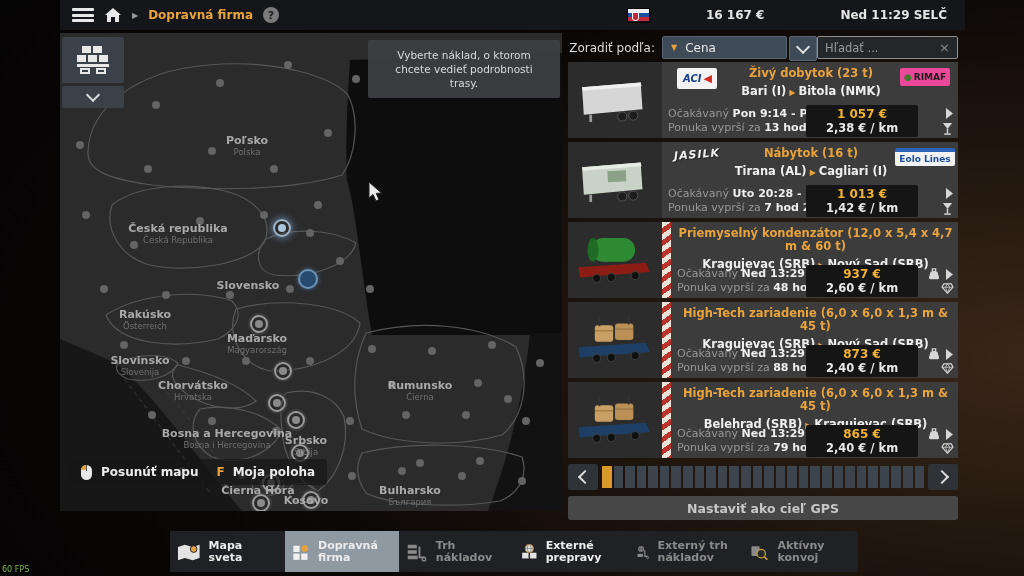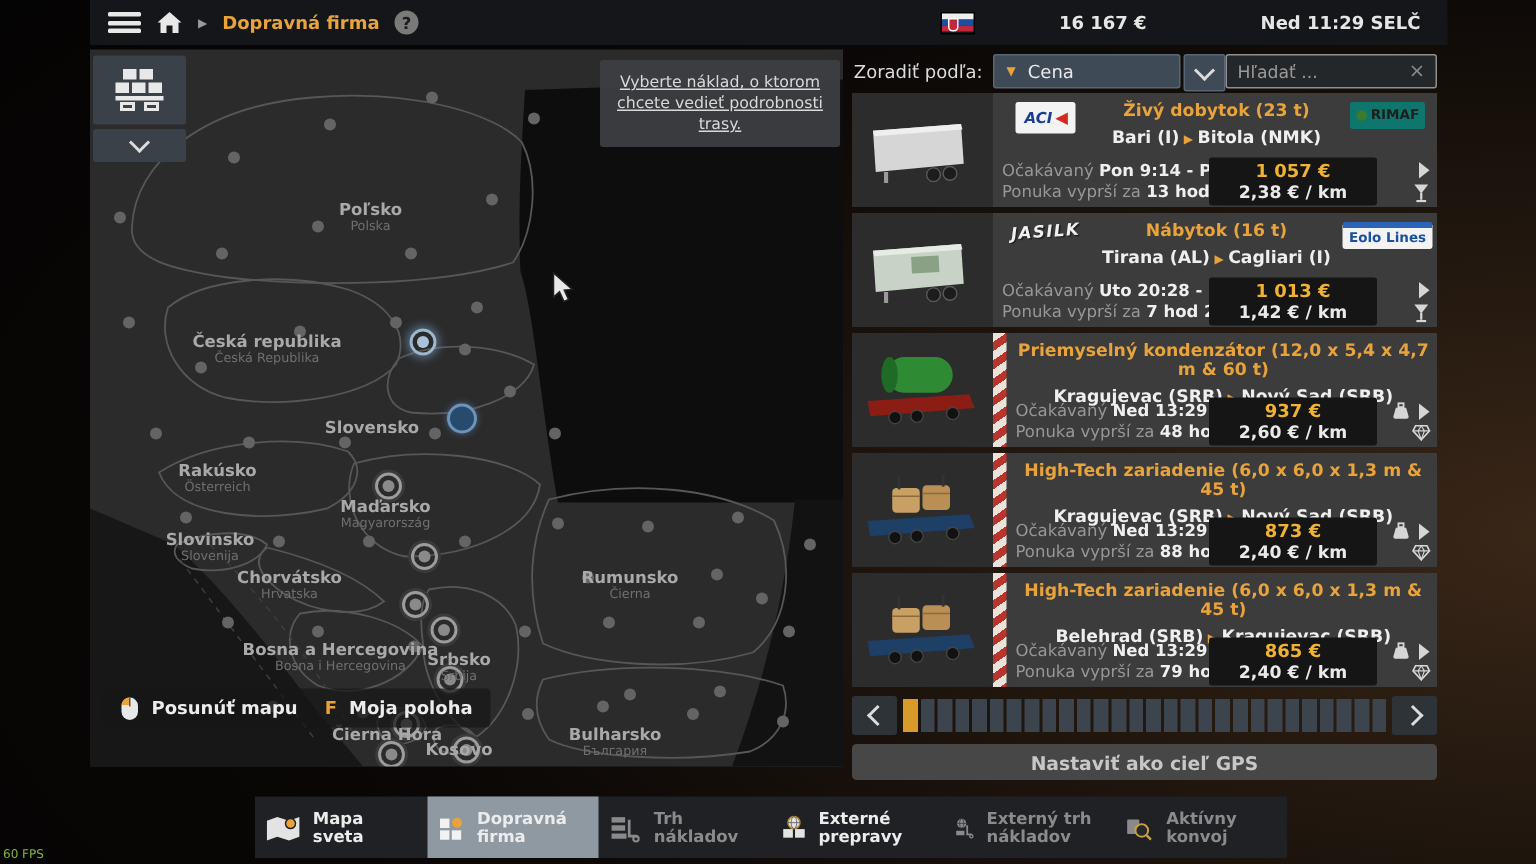--- a/index.html
+++ b/index.html
@@ -37,21 +37,21 @@
   .map-marker.selected{border-color:#9db7cc;box-shadow:0 0 6px 2px rgba(120,160,200,.55);}
   .map-marker.selected::after{background:#a9c4da;}
   .map-player{position:absolute;width:16px;height:16px;border-radius:50%;border:2px solid #6d93b8;background:#274b6d;
     transform:translate(-50%,-50%);box-shadow:0 0 5px rgba(90,140,190,.6);}
   .trailer-btn{position:absolute;left:2px;top:4px;width:62px;height:46px;background:#3a4149;border-radius:2px;
     display:flex;align-items:center;justify-content:center;cursor:pointer;}
   .collapse-btn{position:absolute;left:2px;top:53px;width:62px;height:22px;background:#3a4149;border-radius:2px;
     display:flex;align-items:center;justify-content:center;cursor:pointer;}
   .chev{display:inline-block;width:8px;height:8px;border-right:2.5px solid #dcdcdc;border-bottom:2.5px solid #dcdcdc;transform:rotate(45deg);margin-top:-4px;}
   .map-tooltip{position:absolute;right:2px;top:7px;width:148px;background:rgba(60,62,66,.95);color:#d9d9d9;
-    font-size:10.5px;line-height:14px;text-align:center;padding:8px 6px;border-radius:2px;text-decoration:underline;}
+    font-size:10.5px;line-height:14px;text-align:center;padding:8px 22px;border-radius:2px;}
   .map-hints{position:absolute;left:8px;bottom:26px;height:26px;background:rgba(22,22,22,.72);border-radius:3px;
     display:flex;align-items:center;gap:8px;padding:0 12px;color:#ececec;font-size:12px;font-weight:bold;}
   .map-hints .key{color:#e8a33c;font-weight:bold;margin-left:10px;}
   #cursor{position:absolute;left:308px;top:148px;}
   
   #right-panel{position:absolute;left:566px;top:33px;width:396px;height:492px;}
   #sortbar{position:absolute;left:0;top:2px;width:396px;height:26px;display:flex;align-items:center;}
   .sort-label{position:absolute;right:307px;color:#dcdcdc;font-size:12px;}
   .dropdown{position:absolute;left:96px;top:1px;width:125px;height:23px;background:#3e4a56;border:1px solid #5a6673;border-radius:2px;
     display:flex;align-items:center;gap:8px;padding:0 8px;box-sizing:border-box;cursor:pointer;}
@@ -81,21 +81,21 @@
   .times .line b{color:#efefef;}
   .price-box{width:104px;flex:none;background:#151515;border-radius:2px;text-align:center;padding:2px 4px;}
   .price{color:#f0b232;font-size:12px;font-weight:bold;line-height:14px;}
   .rate{color:#e9e9e9;font-size:11.5px;font-weight:bold;line-height:14px;}
   .badges{width:32px;flex:none;display:flex;flex-direction:column;align-items:flex-end;gap:3px;padding-left:4px;}
   .badge-row{display:flex;gap:5px;align-items:center;justify-content:flex-end;width:100%;}
   
   .logo{font-weight:bold;border-radius:2px;white-space:nowrap;}
   .logo-aci{background:#f3f3f3;color:#1a3f8f;font-size:10px;font-style:italic;padding:4px 5px 4px 6px;}
   .logo-aci::after{content:"◀";color:#d22c20;font-size:11px;margin-left:2px;font-style:normal;}
-  .logo-rimaf{background:#0f766e;color:#1d1d1d;font-size:9px;padding:4px 4px;}
+  .logo-rimaf{background:#ec4899;color:#1d1d1d;font-size:9px;padding:4px 4px;}
   .logo-rimaf::before{content:"●";color:#3d7a2a;margin-right:2px;font-size:9px;}
   .logo-jasilk{color:#f0f0f0;font-size:11px;font-style:italic;letter-spacing:1px;transform:rotate(-4deg);text-shadow:1px 1px 0 #222;}
   .logo-eolo{background:#f3f3f3;color:#1b4fa0;font-size:9px;padding:2px 4px;border-top:4px solid #2a63b8;}
   
   #pagebar{position:absolute;left:2px;top:431px;width:390px;height:26px;display:flex;align-items:center;gap:4px;}
   .page-btn{width:30px;height:26px;background:#2e3338;border-radius:2px;display:flex;align-items:center;justify-content:center;cursor:pointer;}
   .chev-left{transform:rotate(135deg);margin:0 0 0 3px;}
   .chev-right{transform:rotate(-45deg);margin:0 3px 0 0;}
   #page-blocks{flex:1;height:22px;display:flex;gap:2px;}
   .page-block{flex:1;background:#3c454e;cursor:pointer;}

